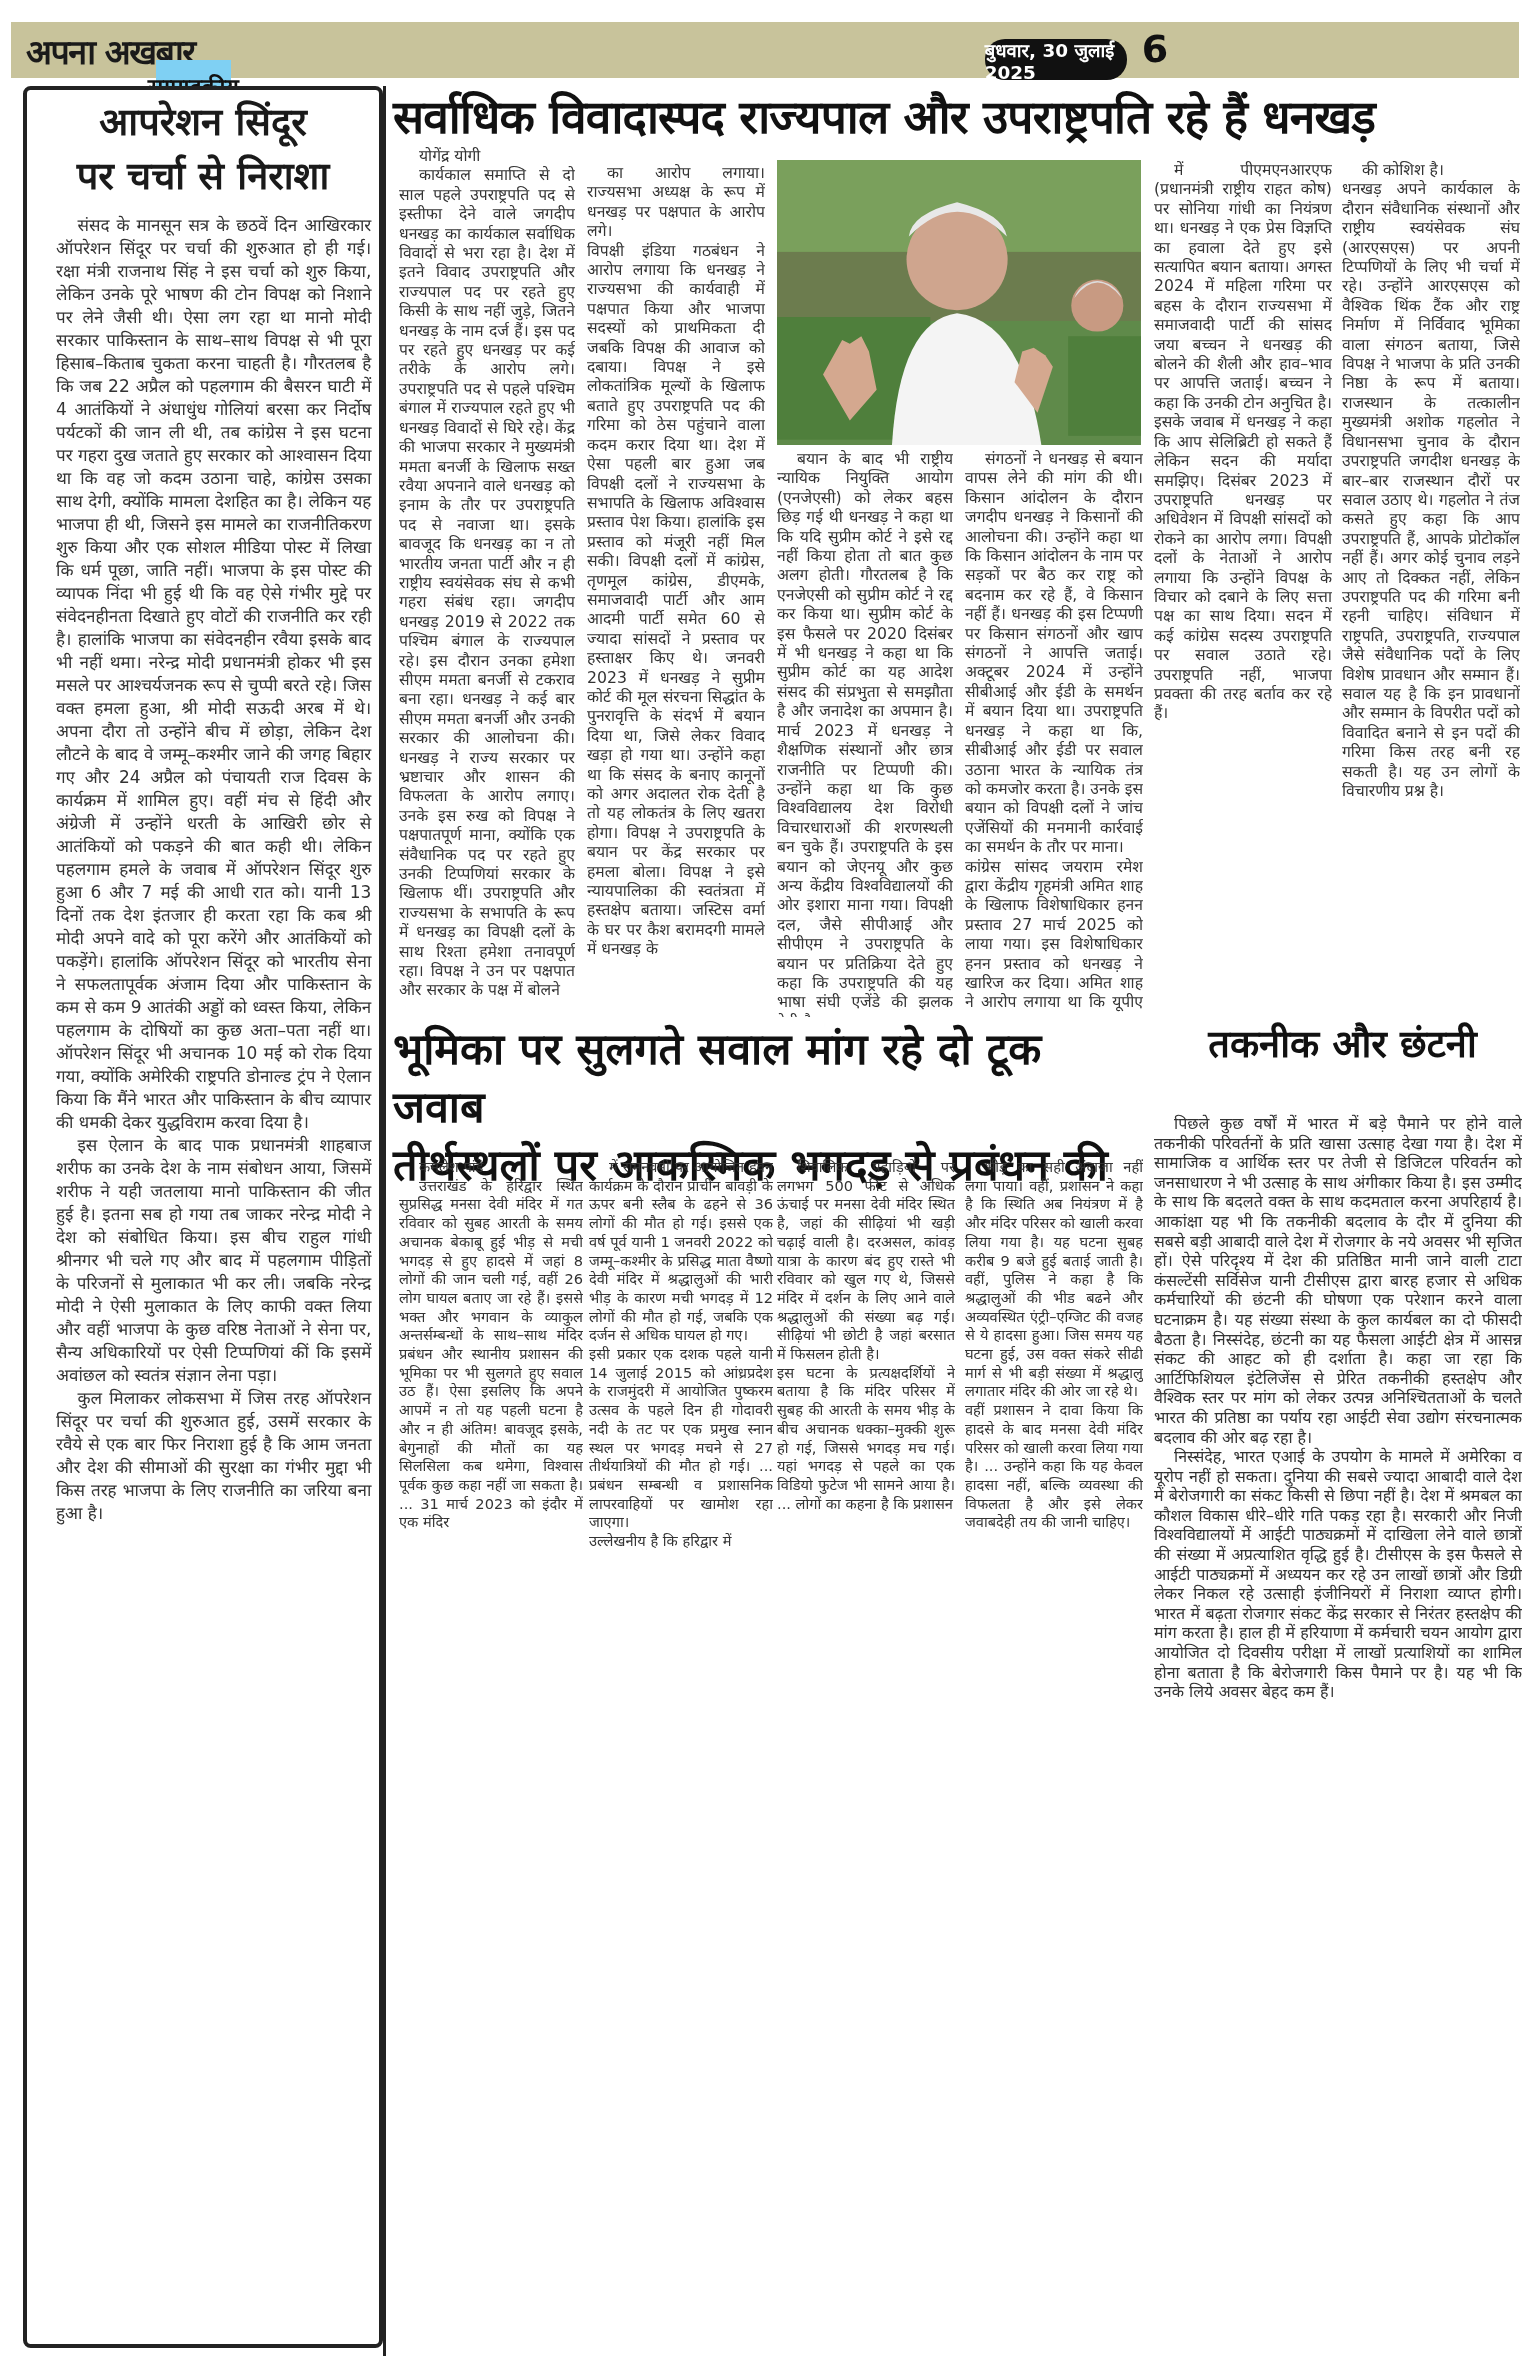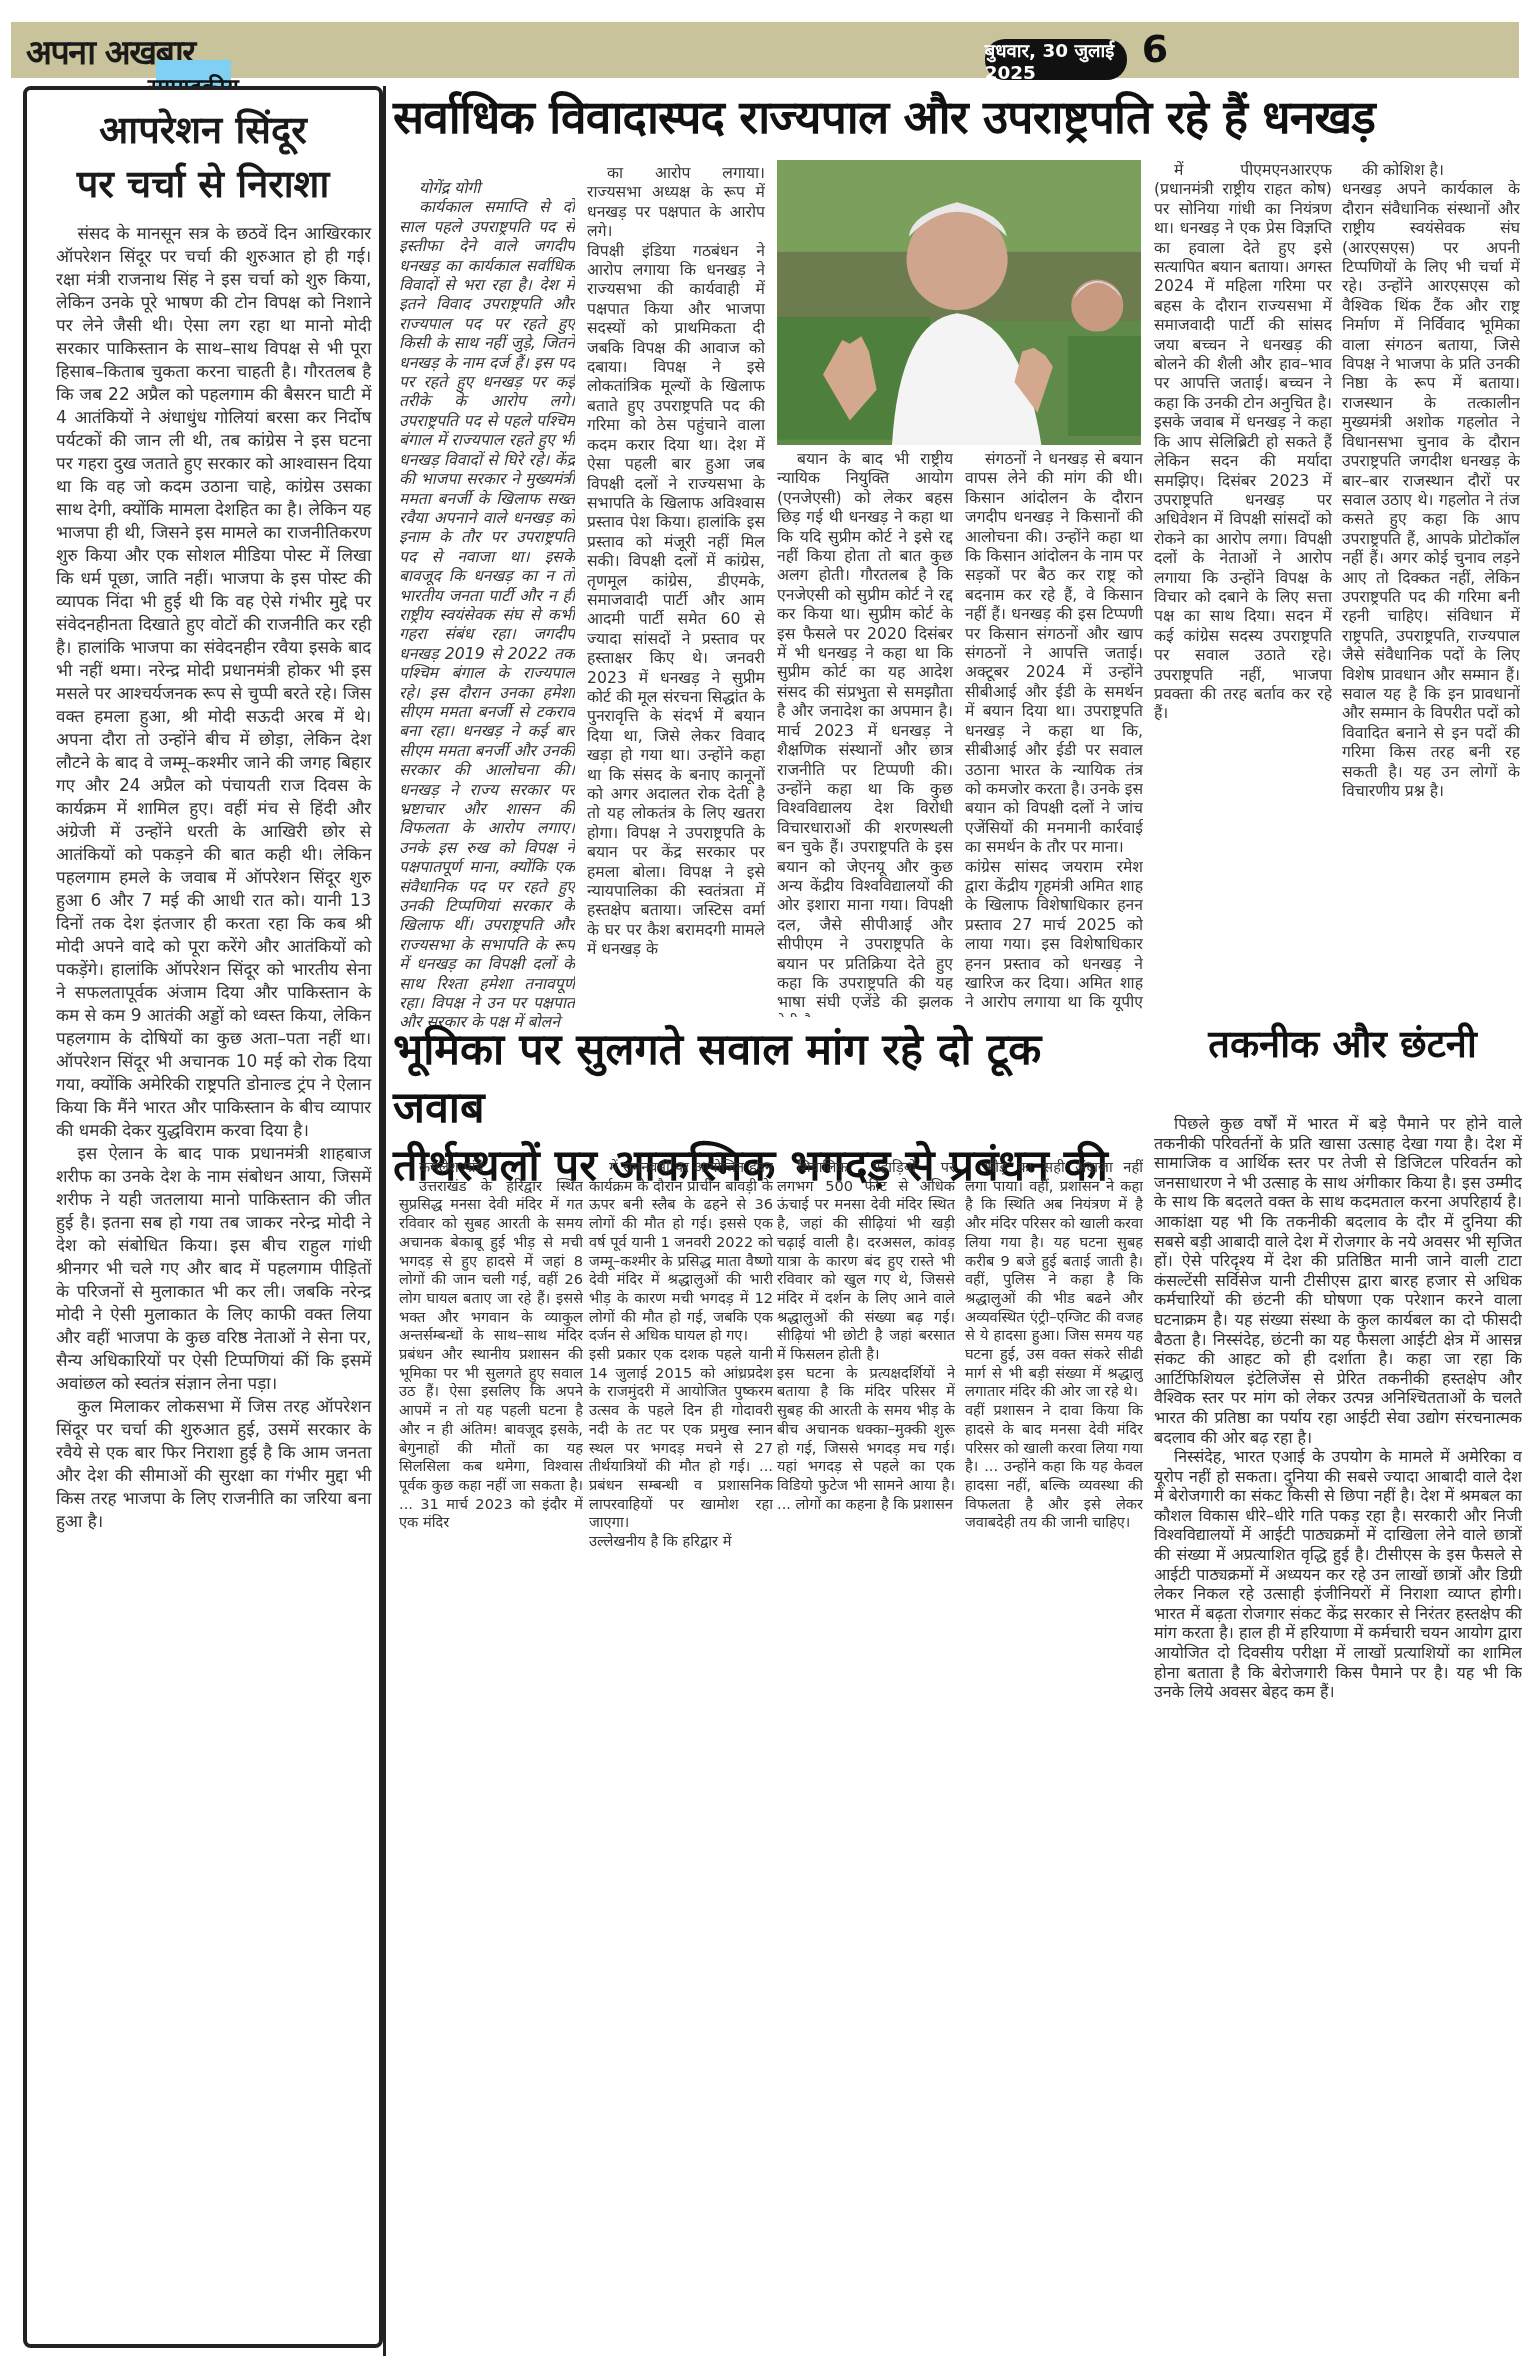--- a/index.html
+++ b/index.html
@@ -5,21 +5,21 @@
   html,body{margin:0;padding:0;background:#fff;}
   body{width:1540px;height:2377px;position:relative;overflow:hidden;font-family:"DejaVu Sans",sans-serif;color:#222;}
   .masthead{position:absolute;left:10.7px;top:22px;width:1508px;height:56px;background:#c8c39b;}
   .paper-name{position:absolute;left:15.3px;top:6.1px;font-size:34px;font-weight:bold;color:#1a1a1a;font-family:"DejaVu Sans",sans-serif;letter-spacing:-1.5px;}
   .section-tab{position:absolute;left:145px;top:2.3px;width:75px;height:52px;background:#7fd0f3;display:flex;align-items:center;justify-content:center;font-size:23px;font-weight:bold;color:#111;margin-top:36px;}
   .date-pill{position:absolute;left:974px;top:17px;width:142px;height:41px;background:#111;border-radius:20px;color:#fff;font-size:18.4px;font-weight:bold;display:flex;align-items:center;justify-content:center;}
   .page-num{position:absolute;left:1131px;top:4.6px;font-size:38px;font-weight:bold;color:#111;}
 
   
   .left-box{position:absolute;left:23px;top:86px;width:360px;height:2262px;border:4.6px solid #222;border-radius:7.7px;box-sizing:border-box;background:#fff;}
-  .left-title{text-align:center;font-size:38px;font-weight:bold;line-height:54px;margin-top:13px;color:#1a1a1a;}
+  .left-title{text-align:center;font-size:38px;font-weight:bold;line-height:54px;margin-top:5px;color:#1a1a1a;}
   .left-body{padding:10.7px 7.7px 0 29px;font-size:17px;line-height:23px;text-align:justify;color:#333;}
   .left-body p{margin:0;text-indent:21.5px;}
 
   
   .vrule{position:absolute;left:383px;top:86px;width:3.1px;height:2270px;background:#222;}
   .headline1{position:absolute;left:393px;top:90px;width:1135px;font-size:46px;font-weight:bold;line-height:55px;letter-spacing:-0.8px;white-space:nowrap;color:#111;}
   .col{position:absolute;font-size:15.7px;line-height:19.4px;text-align:justify;color:#333;overflow:hidden;}
   .col p{margin:0;text-indent:20px;}
   .col .byline{text-indent:20px;}
   .photo{position:absolute;left:777px;top:160px;width:364px;height:285px;overflow:hidden;}
@@ -45,21 +45,21 @@
     <p>संसद के मानसून सत्र के छठवें दिन आखिरकार ऑपरेशन सिंदूर पर चर्चा की शुरुआत हो ही गई। रक्षा मंत्री राजनाथ सिंह ने इस चर्चा को शुरु किया, लेकिन उनके पूरे भाषण की टोन विपक्ष को निशाने पर लेने जैसी थी। ऐसा लग रहा था मानो मोदी सरकार पाकिस्तान के साथ–साथ विपक्ष से भी पूरा हिसाब–किताब चुकता करना चाहती है। गौरतलब है कि जब 22 अप्रैल को पहलगाम की बैसरन घाटी में 4 आतंकियों ने अंधाधुंध गोलियां बरसा कर निर्दोष पर्यटकों की जान ली थी, तब कांग्रेस ने इस घटना पर गहरा दुख जताते हुए सरकार को आश्वासन दिया था कि वह जो कदम उठाना चाहे, कांग्रेस उसका साथ देगी, क्योंकि मामला देशहित का है। लेकिन यह भाजपा ही थी, जिसने इस मामले का राजनीतिकरण शुरु किया और एक सोशल मीडिया पोस्ट में लिखा कि धर्म पूछा, जाति नहीं। भाजपा के इस पोस्ट की व्यापक निंदा भी हुई थी कि वह ऐसे गंभीर मुद्दे पर संवेदनहीनता दिखाते हुए वोटों की राजनीति कर रही है। हालांकि भाजपा का संवेदनहीन रवैया इसके बाद भी नहीं थमा। नरेन्द्र मोदी प्रधानमंत्री होकर भी इस मसले पर आश्चर्यजनक रूप से चुप्पी बरते रहे। जिस वक्त हमला हुआ, श्री मोदी सऊदी अरब में थे। अपना दौरा तो उन्होंने बीच में छोड़ा, लेकिन देश लौटने के बाद वे जम्मू–कश्मीर जाने की जगह बिहार गए और 24 अप्रैल को पंचायती राज दिवस के कार्यक्रम में शामिल हुए। वहीं मंच से हिंदी और अंग्रेजी में उन्होंने धरती के आखिरी छोर से आतंकियों को पकड़ने की बात कही थी। लेकिन पहलगाम हमले के जवाब में ऑपरेशन सिंदूर शुरु हुआ 6 और 7 मई की आधी रात को। यानी 13 दिनों तक देश इंतजार ही करता रहा कि कब श्री मोदी अपने वादे को पूरा करेंगे और आतंकियों को पकड़ेंगे। हालांकि ऑपरेशन सिंदूर को भारतीय सेना ने सफलतापूर्वक अंजाम दिया और पाकिस्तान के कम से कम 9 आतंकी अड्डों को ध्वस्त किया, लेकिन पहलगाम के दोषियों का कुछ अता–पता नहीं था। ऑपरेशन सिंदूर भी अचानक 10 मई को रोक दिया गया, क्योंकि अमेरिकी राष्ट्रपति डोनाल्ड ट्रंप ने ऐलान किया कि मैंने भारत और पाकिस्तान के बीच व्यापार की धमकी देकर युद्धविराम करवा दिया है।</p>
     <p>इस ऐलान के बाद पाक प्रधानमंत्री शाहबाज शरीफ का उनके देश के नाम संबोधन आया, जिसमें शरीफ ने यही जतलाया मानो पाकिस्तान की जीत हुई है। इतना सब हो गया तब जाकर नरेन्द्र मोदी ने देश को संबोधित किया। इस बीच राहुल गांधी श्रीनगर भी चले गए और बाद में पहलगाम पीड़ितों के परिजनों से मुलाकात भी कर ली। जबकि नरेन्द्र मोदी ने ऐसी मुलाकात के लिए काफी वक्त लिया और वहीं भाजपा के कुछ वरिष्ठ नेताओं ने सेना पर, सैन्य अधिकारियों पर ऐसी टिप्पणियां कीं कि इसमें अवांछल को स्वतंत्र संज्ञान लेना पड़ा।</p>
     <p>कुल मिलाकर लोकसभा में जिस तरह ऑपरेशन सिंदूर पर चर्चा की शुरुआत हुई, उसमें सरकार के रवैये से एक बार फिर निराशा हुई है कि आम जनता और देश की सीमाओं की सुरक्षा का गंभीर मुद्दा भी किस तरह भाजपा के लिए राजनीति का जरिया बना हुआ है।</p>
   </div>
 </div>
 
 <div class="vrule"></div>
 
 <div class="headline1">सर्वाधिक विवादास्पद राज्यपाल और उपराष्ट्रपति रहे हैं धनखड़</div>
 
-<div class="col" style="left:399px;top:178px;width:176px;height:851px;font-style:italic;">
+<div class="col" style="left:399px;top:146px;width:176px;height:851px;">
   <p class="byline">योगेंद्र योगी</p>
   <p>कार्यकाल समाप्ति से दो साल पहले उपराष्ट्रपति पद से इस्तीफा देने वाले जगदीप धनखड़ का कार्यकाल सर्वाधिक विवादों से भरा रहा है। देश में इतने विवाद उपराष्ट्रपति और राज्यपाल पद पर रहते हुए किसी के साथ नहीं जुड़े, जितने धनखड़ के नाम दर्ज हैं। इस पद पर रहते हुए धनखड़ पर कई तरीके के आरोप लगे। उपराष्ट्रपति पद से पहले पश्चिम बंगाल में राज्यपाल रहते हुए भी धनखड़ विवादों से घिरे रहे। केंद्र की भाजपा सरकार ने मुख्यमंत्री ममता बनर्जी के खिलाफ सख्त रवैया अपनाने वाले धनखड़ को इनाम के तौर पर उपराष्ट्रपति पद से नवाजा था। इसके बावजूद कि धनखड़ का न तो भारतीय जनता पार्टी और न ही राष्ट्रीय स्वयंसेवक संघ से कभी गहरा संबंध रहा। जगदीप धनखड़ 2019 से 2022 तक पश्चिम बंगाल के राज्यपाल रहे। इस दौरान उनका हमेशा सीएम ममता बनर्जी से टकराव बना रहा। धनखड़ ने कई बार सीएम ममता बनर्जी और उनकी सरकार की आलोचना की। धनखड़ ने राज्य सरकार पर भ्रष्टाचार और शासन की विफलता के आरोप लगाए। उनके इस रुख को विपक्ष ने पक्षपातपूर्ण माना, क्योंकि एक संवैधानिक पद पर रहते हुए उनकी टिप्पणियां सरकार के खिलाफ थीं। उपराष्ट्रपति और राज्यसभा के सभापति के रूप में धनखड़ का विपक्षी दलों के साथ रिश्ता हमेशा तनावपूर्ण रहा। विपक्ष ने उन पर पक्षपात और सरकार के पक्ष में बोलने</p>
 </div>
 <div class="col" style="left:587px;top:163px;width:178px;height:851px;">
   <p style="white-space:pre-line;">का आरोप लगाया। राज्यसभा अध्यक्ष के रूप में धनखड़ पर पक्षपात के आरोप लगे।
 विपक्षी इंडिया गठबंधन ने आरोप लगाया कि धनखड़ ने राज्यसभा की कार्यवाही में पक्षपात किया और भाजपा सदस्यों को प्राथमिकता दी जबकि विपक्ष की आवाज को दबाया। विपक्ष ने इसे लोकतांत्रिक मूल्यों के खिलाफ बताते हुए उपराष्ट्रपति पद की गरिमा को ठेस पहुंचाने वाला कदम करार दिया था। देश में ऐसा पहली बार हुआ जब विपक्षी दलों ने राज्यसभा के सभापति के खिलाफ अविश्वास प्रस्ताव पेश किया। हालांकि इस प्रस्ताव को मंजूरी नहीं मिल सकी। विपक्षी दलों में कांग्रेस, तृणमूल कांग्रेस, डीएमके, समाजवादी पार्टी और आम आदमी पार्टी समेत 60 से ज्यादा सांसदों ने प्रस्ताव पर हस्ताक्षर किए थे। जनवरी 2023 में धनखड़ ने सुप्रीम कोर्ट की मूल संरचना सिद्धांत के पुनरावृत्ति के संदर्भ में बयान दिया था, जिसे लेकर विवाद खड़ा हो गया था। उन्होंने कहा था कि संसद के बनाए कानूनों को अगर अदालत रोक देती है तो यह लोकतंत्र के लिए खतरा होगा। विपक्ष ने उपराष्ट्रपति के बयान पर केंद्र सरकार पर हमला बोला। विपक्ष ने इसे न्यायपालिका की स्वतंत्रता में हस्तक्षेप बताया। जस्टिस वर्मा के घर पर कैश बरामदगी मामले में धनखड़ के</p>
 </div>
 
 <div class="photo">
   <svg width="364" height="285" viewBox="0 0 475 372">

